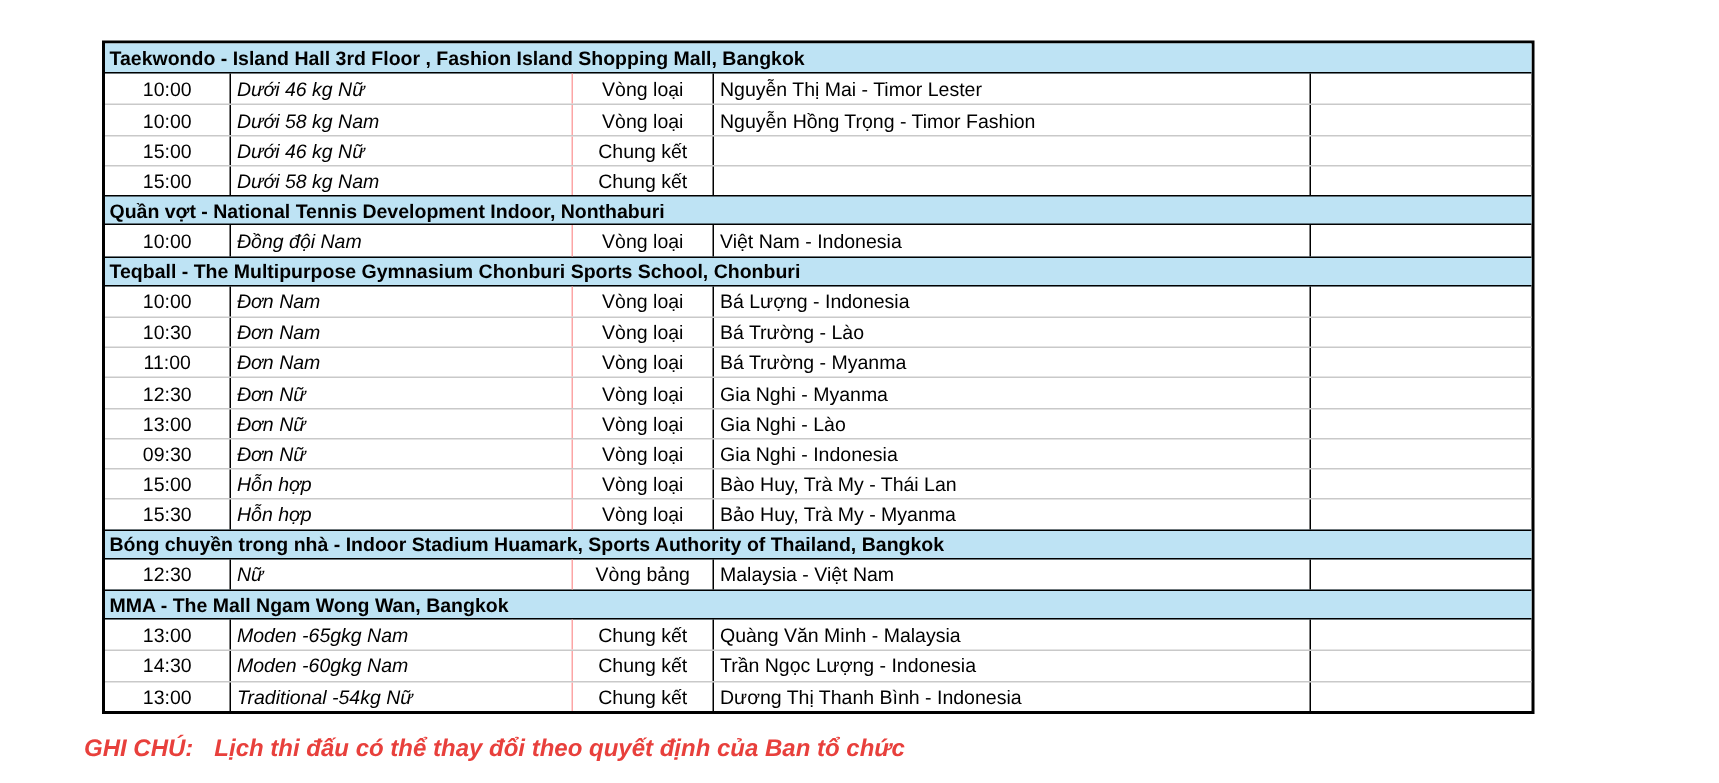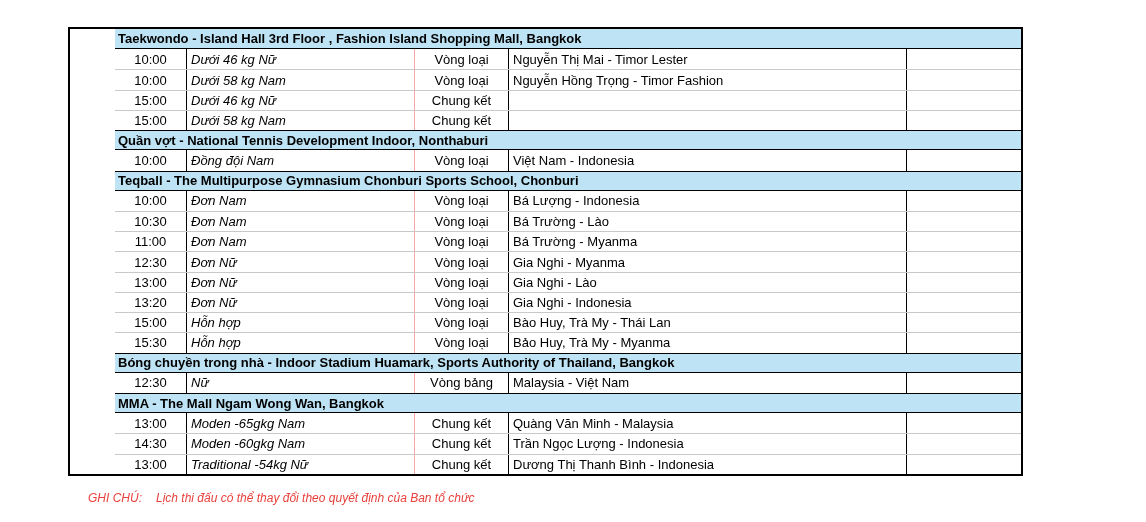--- a/index.html
+++ b/index.html
@@ -11,21 +11,21 @@
     color:#000;
     overflow:hidden;
   }
   .sched-table{
     position:absolute;left:68px;top:27px;
     width:955px;
     border:2px solid #000;
     box-sizing:border-box;
     background:#fff;
   }
-  .section{display:block;margin-left:45px;}
+  .section{display:block;}
   .row{
     display:flex;
     height:20.23px;
     box-sizing:border-box;
     align-items:stretch;
   }
   .header-row{
     background:var(--header-fill,#bee3f4);
     border-top:1px solid #000;
     border-bottom:1px solid #000;
@@ -36,31 +36,32 @@
   }
   .section:first-child .header-row{border-top:none;}
   .data-row + .data-row{border-top:1px solid #c9c9c9;}
   .cell{
     display:flex;align-items:center;
     box-sizing:border-box;
     font-size:13px;
     white-space:nowrap;
     overflow:hidden;
   }
-  .c-time{width:72px;justify-content:center;border-right:1px solid #000;}
+  .c-time{width:84px;justify-content:center;border-right:1px solid #000;}
   .c-event{width:228px;padding:0 4px;border-right:1px solid #fca5a5;font-style:italic;}
   .c-round{width:94px;justify-content:center;border-right:1px solid #000;}
   .c-match{width:398px;padding:0 4px;border-right:1px solid #000;text-align:center;}
   .c-extra{flex:1;}
   .note{
-    position:absolute;left:88px;top:491px;
-    font-size:12px;
+    position:absolute;left:56px;top:491px;
+    font-size:16px;
     font-style:italic;
     color:var(--note-red,#e8403c);
     white-space:nowrap;
+    font-weight:bold;
   }
   .note-label{margin-right:14px;}
 </style>
 </head>
 <body>
 
 <div class="canvas">
 
   <div class="sched-table" id="table-root">
     <div class="section">
@@ -154,21 +155,21 @@
 
     <div class="row data-row">
       <div class="cell c-time">13:00</div>
       <div class="cell c-event">Đơn Nữ</div>
       <div class="cell c-round">Vòng loại</div>
       <div class="cell c-match">Gia Nghi - Lào</div>
       <div class="cell c-extra"></div>
     </div>
 
     <div class="row data-row">
-      <div class="cell c-time">13:20</div>
+      <div class="cell c-time">09:30</div>
       <div class="cell c-event">Đơn Nữ</div>
       <div class="cell c-round">Vòng loại</div>
       <div class="cell c-match">Gia Nghi - Indonesia</div>
       <div class="cell c-extra"></div>
     </div>
 
     <div class="row data-row">
       <div class="cell c-time">15:00</div>
       <div class="cell c-event">Hỗn hợp</div>
       <div class="cell c-round">Vòng loại</div>

